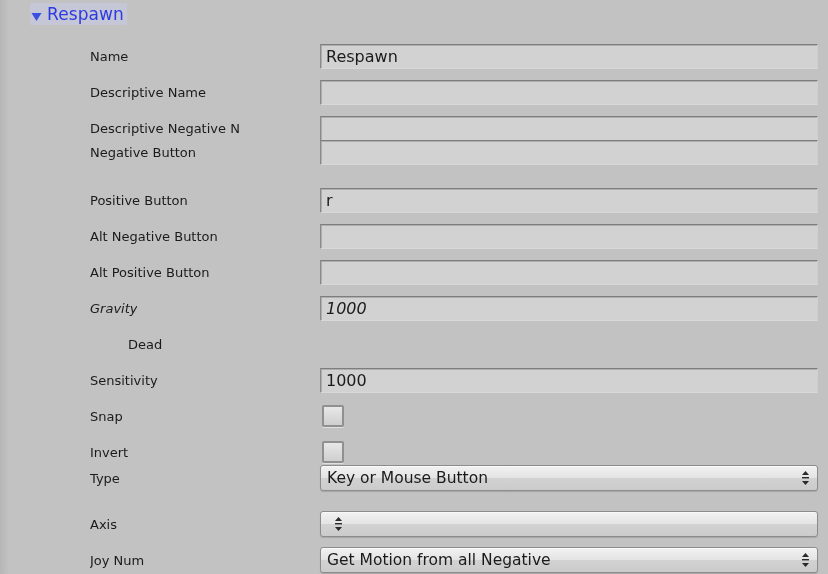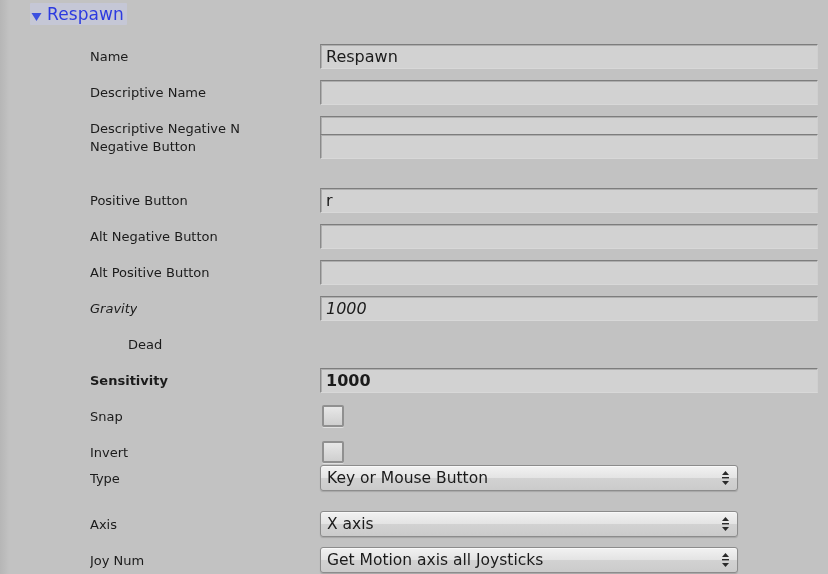--- a/index.html
+++ b/index.html
@@ -113,21 +113,21 @@
     background: linear-gradient(to bottom, #e8e8e8 0%, #dcdcdc 45%, #cfcfcf 100%);
     border: 2px solid #909090;
     border-radius: 2px;
     box-shadow: 0 1px 0 rgba(255,255,255,0.5);
   }
 
   
   .dropdown {
     position: absolute;
     left: 320px;
-    width: 418px;
+    width: 498px;
     height: 26px;
     box-sizing: border-box;
     background: linear-gradient(to bottom, #f2f2f2 0%, #e4e4e4 48%, #d2d2d2 52%, #cbcbcb 100%);
     border: 1px solid #8c8c8c;
     border-radius: 3px;
     box-shadow: 0 1px 0 rgba(255,255,255,0.55) inset, 0 1px 1px rgba(0,0,0,0.14);
     display: flex;
     align-items: center;
     padding: 0 6px;
     font-size: 15.5px;
@@ -167,21 +167,21 @@
         <div class="field">Respawn</div>
       </div>
       <div class="row" style="top: 74px;">
         <div class="row-label">Descriptive Name</div>
         <div class="field"></div>
       </div>
       <div class="row" style="top: 110px;">
         <div class="row-label">Descriptive Negative N</div>
         <div class="field"></div>
       </div>
-      <div class="row" style="top: 128px; text-align: right;">
+      <div class="row" style="top: 134px; text-align: right;">
         <div class="row-label">Negative Button</div>
         <div class="field"></div>
       </div>
       <div class="row" style="top: 182px;">
         <div class="row-label">Positive Button</div>
         <div class="field">r</div>
       </div>
       <div class="row" style="top: 218px; padding-left: 28px;">
         <div class="row-label">Alt Negative Button</div>
         <div class="field"></div>
@@ -190,21 +190,21 @@
         <div class="row-label">Alt Positive Button</div>
         <div class="field"></div>
       </div>
       <div class="row" style="top: 290px; font-style: italic;">
         <div class="row-label">Gravity</div>
         <div class="field">1000</div>
       </div>
       <div class="row" style="top: 326px; margin-left: 38px;">
         <div class="row-label">Dead</div>
       </div>
-      <div class="row" style="top: 362px; font-weight: bold;">
+      <div class="row" style="top: 362px;">
         <div class="row-label">Sensitivity</div>
         <div class="field">1000</div>
       </div>
       <div class="row" style="top: 398px;">
         <div class="row-label">Snap</div>
         <div class="checkbox"></div>
       </div>
       <div class="row" style="top: 434px;">
         <div class="row-label">Invert</div>
         <div class="checkbox"></div>
@@ -216,32 +216,31 @@
           <span class="dropdown-arrow"><svg viewBox="0 0 11 16" width="11" height="16" aria-hidden="true">
               <polygon points="5.5,1 9,5 2,5" fill="#2a2a2a"></polygon>
               <rect x="2" y="7" width="7" height="1.4" fill="#2a2a2a"></rect>
               <polygon points="5.5,15 9,11 2,11" fill="#2a2a2a"></polygon>
             </svg></span>
         </div>
       </div>
       <div class="row" style="top: 506px;">
         <div class="row-label">Axis</div>
         <div class="dropdown">
-          <span class="dropdown-value">X axis</span>
           <span class="dropdown-arrow"><svg viewBox="0 0 11 16" width="11" height="16" aria-hidden="true">
               <polygon points="5.5,1 9,5 2,5" fill="#2a2a2a"></polygon>
               <rect x="2" y="7" width="7" height="1.4" fill="#2a2a2a"></rect>
               <polygon points="5.5,15 9,11 2,11" fill="#2a2a2a"></polygon>
             </svg></span>
         </div>
       </div>
       <div class="row" style="top: 542px;">
         <div class="row-label">Joy Num</div>
         <div class="dropdown">
-          <span class="dropdown-value">Get Motion axis all Joysticks</span>
+          <span class="dropdown-value">Get Motion from all Negative</span>
           <span class="dropdown-arrow"><svg viewBox="0 0 11 16" width="11" height="16" aria-hidden="true">
               <polygon points="5.5,1 9,5 2,5" fill="#2a2a2a"></polygon>
               <rect x="2" y="7" width="7" height="1.4" fill="#2a2a2a"></rect>
               <polygon points="5.5,15 9,11 2,11" fill="#2a2a2a"></polygon>
             </svg></span>
         </div>
       </div>
     </div>
 
 </div>

